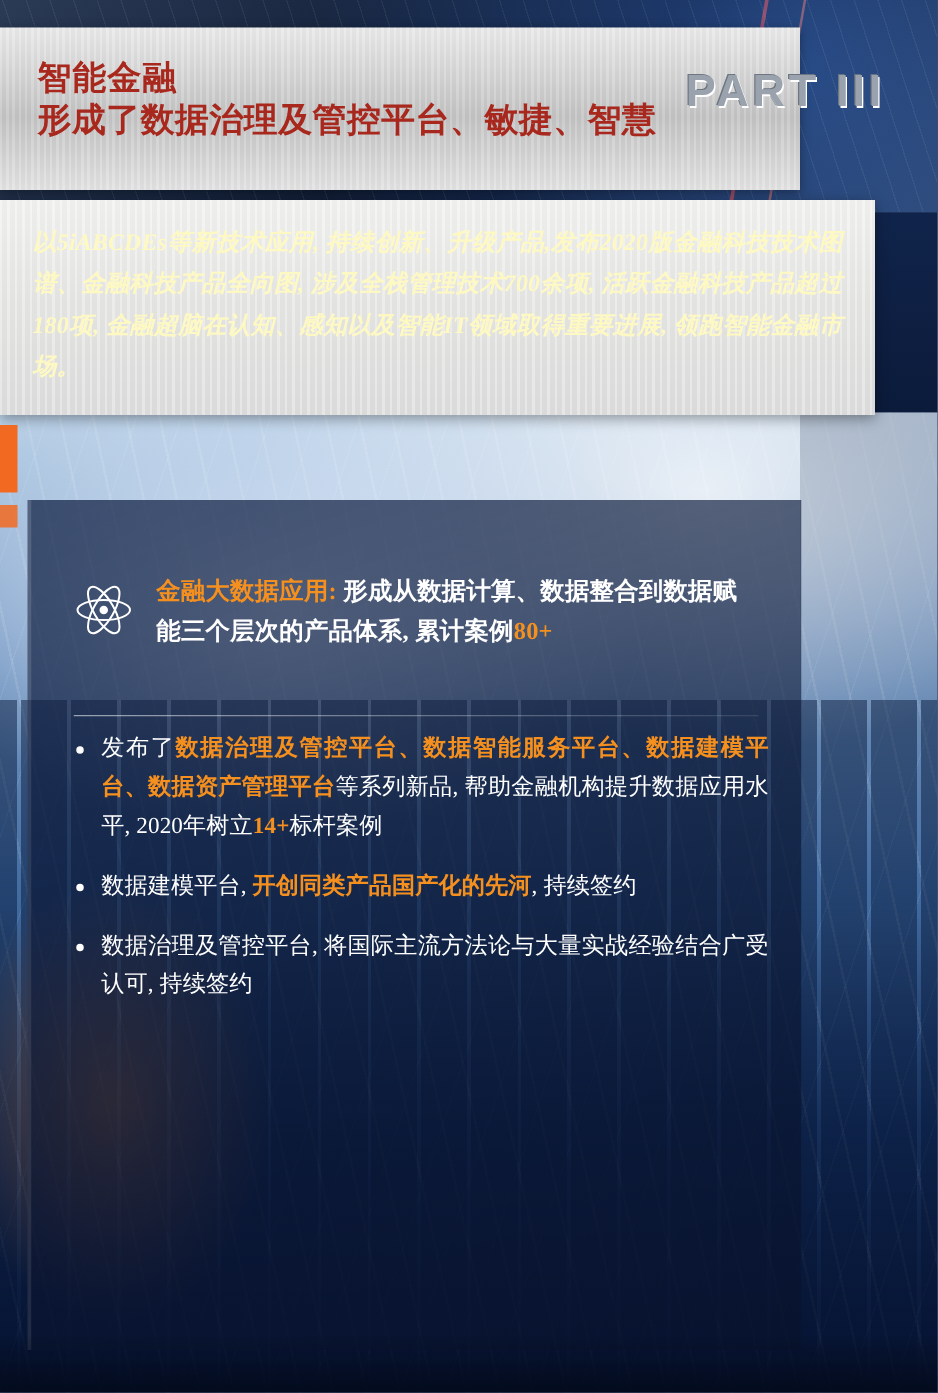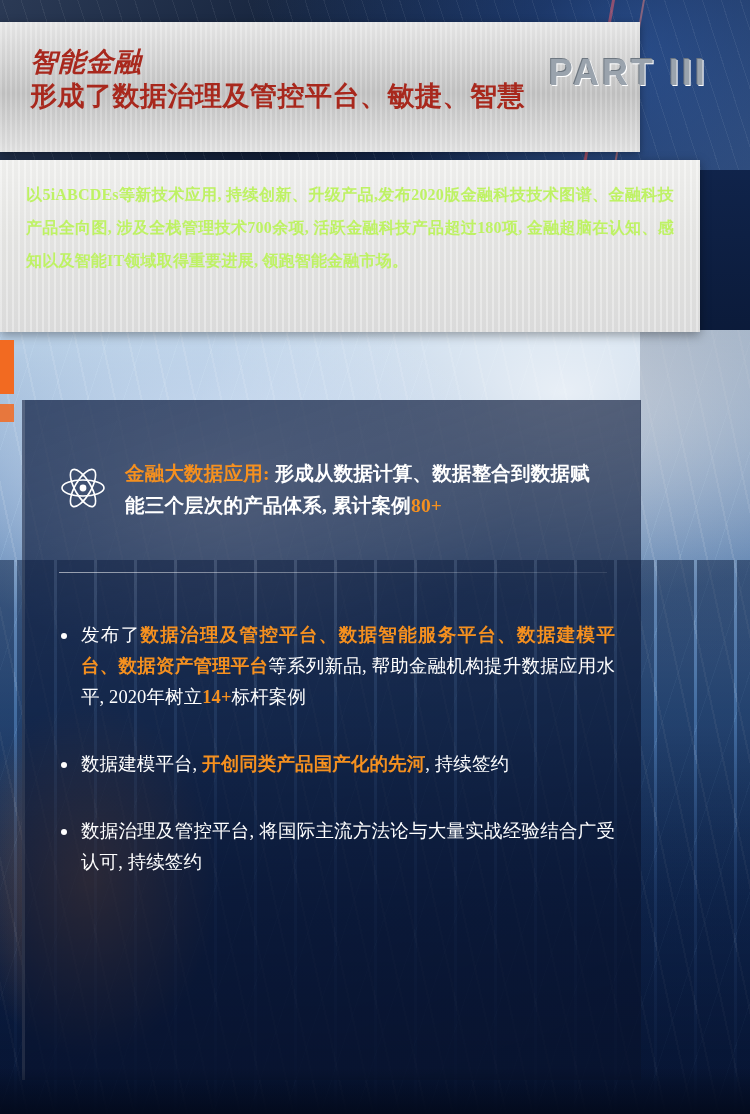--- a/index.html
+++ b/index.html
@@ -59,21 +59,21 @@
     box-shadow:0 2px 8px rgba(0,0,0,.35);
   }
   .title-plate:after{
     content:"";position:absolute;inset:0;
     background:repeating-linear-gradient(90deg, rgba(255,255,255,.35) 0 2px, rgba(0,0,0,.04) 2px 5px);
     opacity:.45;
   }
   .title-wrap{position:absolute;left:30px;top:46px;z-index:4;}
   .title-main{
     font-family:"Liberation Sans","DejaVu Sans",sans-serif;
-    font-size:27px;font-weight:bold;color:#a8281d;letter-spacing:1px;line-height:1.25;font-style:italic;
+    font-size:27px;font-weight:bold;color:#a8281d;letter-spacing:1px;line-height:1.25;
   }
   .title-sub{
     font-family:"Liberation Sans","DejaVu Sans",sans-serif;
     font-size:27px;font-weight:bold;color:#a8281d;letter-spacing:.5px;line-height:1.25;
   }
   .part-label{
     position:absolute;right:42px;top:52px;z-index:5;
     font-family:"Liberation Sans","DejaVu Sans",sans-serif;
     font-size:36px;font-weight:bold;letter-spacing:3px;
     color:#9aa3ad;
@@ -87,22 +87,22 @@
     background:linear-gradient(180deg,#f2f2f0 0%,#e7e7e5 45%,#dedede 100%);
     box-shadow:0 3px 10px rgba(0,0,0,.35);
   }
   .para-plate:after{
     content:"";position:absolute;inset:0;
     background:repeating-linear-gradient(90deg, rgba(255,255,255,.5) 0 2px, rgba(0,0,0,.035) 2px 6px);
     opacity:.5;
   }
   .para-text{
     position:absolute;left:26px;top:178px;width:648px;z-index:4;
-    font-size:16px;line-height:33px;color:#bef264;font-weight:bold;
-    letter-spacing:.2px;text-align:justify;
+    font-size:19px;line-height:33px;color:#fef9c3;font-weight:bold;
+    letter-spacing:.2px;text-align:justify;font-style:italic;
   }
 
   
   .orange-bar{position:absolute;left:0;top:340px;width:14px;height:54px;background:#f26a21;}
   .orange-bar2{position:absolute;left:0;top:404px;width:14px;height:18px;background:#f26a21;opacity:.85;}
 
   
   .card{
     position:absolute;left:22px;top:400px;width:616px;height:680px;
     background:linear-gradient(160deg, rgba(14,30,66,.72) 0%, rgba(10,22,52,.62) 45%, rgba(8,18,44,.70) 100%);
@@ -124,21 +124,20 @@
   }
 
   ul.bullets{
     position:absolute;left:34px;top:184px;width:556px;
     margin:0;padding:0;list-style:none;
   }
   ul.bullets>li{
     position:relative;padding-left:22px;margin-bottom:17px;
     font-size:18.5px;line-height:31px;color:#ffffff;letter-spacing:.1px;
     text-align:justify;
-    margin-top:36px;
   }
   ul.bullets>li:before{
     content:"";position:absolute;left:2px;top:13px;width:6px;height:6px;border-radius:50%;
     background:#ffffff;
   }
   .o{color:#f5901f;font-weight:bold;}
 
   
   .bottom-strip{
     position:absolute;left:0;bottom:0;width:750px;height:46px;

